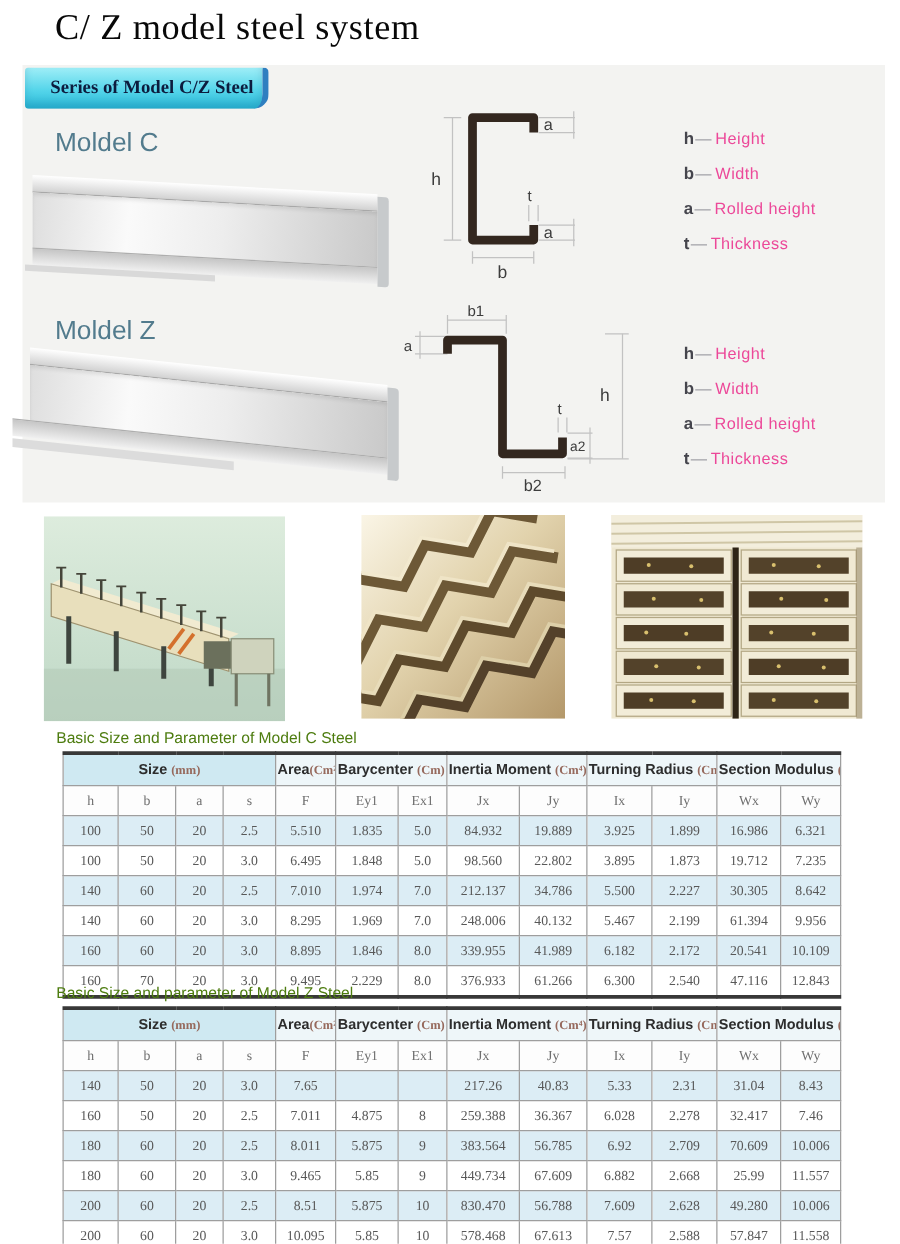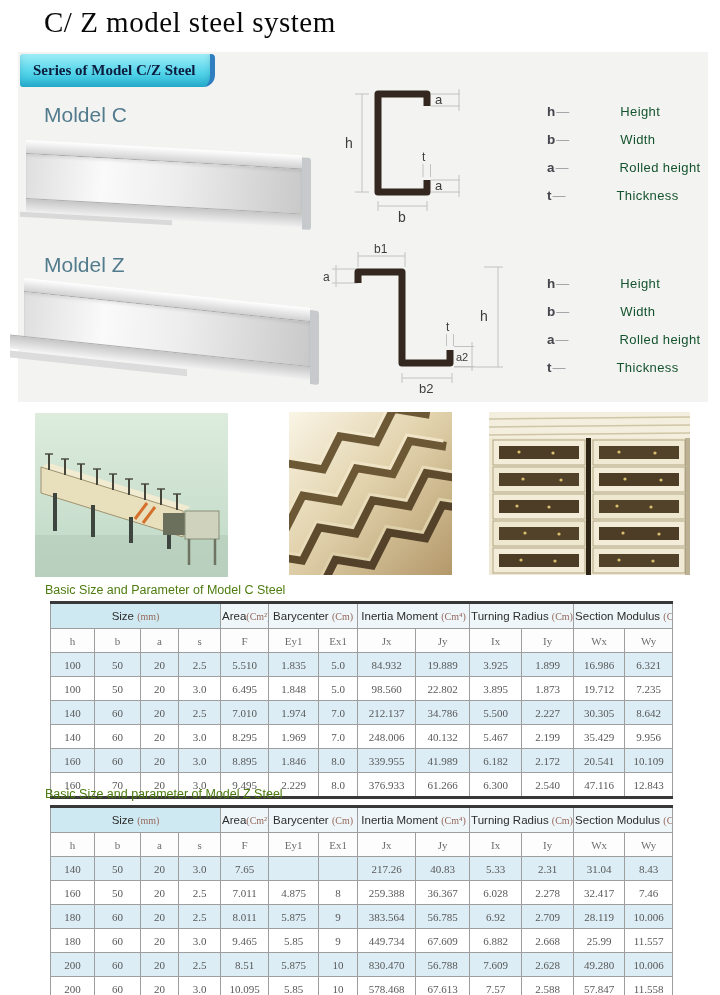--- a/index.html
+++ b/index.html
@@ -9,21 +9,21 @@
   }
   
   .top-panel{position:absolute;left:18px;top:52px;width:690px;height:350px;background:#f3f3f1;}
   
   .page-title{position:absolute;left:44px;top:6px;margin:0;font-family:"Liberation Serif",serif;
     font-size:29px;font-weight:normal;color:#080808;letter-spacing:.5px;text-align:center;}
   
   .banner{position:absolute;left:20px;top:54px;width:190px;height:33px;
     background:linear-gradient(180deg,#9feef7 0%,#55d5ea 55%,#2bbcdb 100%);
     border-right:5px solid #2f7fc0;border-radius:3px 4px 12px 3px;
-    box-shadow:inset 0 -5px 7px rgba(0,70,110,.18);}
+    box-shadow:inset 0 -5px 7px rgba(0,70,110,.18);text-align:center;}
   .banner-label{font-family:"Liberation Serif",serif;font-weight:bold;font-size:15px;
     color:#0c1c3e;line-height:33px;padding-left:13px;display:block;}
   
   .model-heading{position:absolute;left:44px;font-size:21px;color:#527b8d;}
   .heading-c{top:103px;}
   .heading-z{top:253px;}
   
   .steel{position:absolute;transform-origin:left top;}
   .steel-c{left:26px;top:140px;width:276px;height:72px;transform:skewY(3.2deg);}
   .steel-z{left:24px;top:278px;width:286px;height:74px;transform:skewY(6deg);}
@@ -43,36 +43,36 @@
   .profile{fill:none;stroke:#33271f;stroke-width:7;stroke-linejoin:round;}
   .dim{stroke:#c2c2c2;stroke-width:1;}
   .dim-label{font-family:"Liberation Sans",sans-serif;fill:#3d3d3d;}
   
   .legend{position:absolute;left:547px;width:160px;}
   .legend-c{top:102px;}
   .legend-z{top:274px;}
   .legend-row{height:15px;margin-bottom:13px;white-space:nowrap;}
   .legend-symbol{font-weight:bold;font-size:13.5px;color:#45454d;}
   .legend-dash{color:#9a9aa0;font-size:13px;padding:0 3px 0 1px;}
-  .legend-name{color:#14532d;font-size:13px;letter-spacing:.4px;margin-left:48px;}
+  .legend-name{color:#ec4899;font-size:13px;letter-spacing:.4px;}
   
   .photo{position:absolute;}
   .photo-machine{left:35px;top:413px;}
   .photo-zstack{left:289px;top:412px;}
   .photo-cstack{left:489px;top:412px;}
   
   .table-caption{position:absolute;left:45px;font-size:12.5px;color:#4d7c0f;}
   .caption-c{top:583px;}
   .caption-z{top:787px;}
   .data-table{position:absolute;left:50px;border-collapse:collapse;table-layout:fixed;width:622px;
     background:#fff;border:1px solid #777;border-top:3px solid #383838;border-bottom:3px solid #383838;}
   .table-c{top:601px;}
   .table-z{top:805px;}
   .data-table th,.data-table td{border:1px solid #9e9e9e;text-align:center;overflow:hidden;white-space:nowrap;}
-  .group-th{font-family:"Liberation Sans",sans-serif;font-size:11.5px;font-weight:normal;
+  .group-th{font-family:"Liberation Sans",sans-serif;font-size:11.5px;font-weight:bold;
     color:#2d2d2d;background:#eef6f9;height:22px;}
   .size-th{background:#cfe9f2;}
   .unit{font-family:"Liberation Serif",serif;color:#96695c;font-size:10px;}
   .sub-th{font-family:"Liberation Serif",serif;font-size:11px;font-weight:normal;
     color:#6e6e6e;background:#fdfdfd;height:21px;}
   .data-table td{font-family:"Liberation Serif",serif;font-size:11px;color:#585858;height:21px;}
   tr.stripe td{background:#dcedf5;}
 </style>
 </head>
 <body>
@@ -399,21 +399,21 @@
         <td>60</td>
         <td>20</td>
         <td>3.0</td>
         <td>8.295</td>
         <td>1.969</td>
         <td>7.0</td>
         <td>248.006</td>
         <td>40.132</td>
         <td>5.467</td>
         <td>2.199</td>
-        <td>35.429</td>
+        <td>61.394</td>
         <td>9.956</td>
       </tr>
       <tr class="stripe">
         <td>160</td>
         <td>60</td>
         <td>20</td>
         <td>3.0</td>
         <td>8.895</td>
         <td>1.846</td>
         <td>8.0</td>
@@ -520,21 +520,21 @@
         <td>60</td>
         <td>20</td>
         <td>2.5</td>
         <td>8.011</td>
         <td>5.875</td>
         <td>9</td>
         <td>383.564</td>
         <td>56.785</td>
         <td>6.92</td>
         <td>2.709</td>
-        <td>28.119</td>
+        <td>70.609</td>
         <td>10.006</td>
       </tr>
       <tr>
         <td>180</td>
         <td>60</td>
         <td>20</td>
         <td>3.0</td>
         <td>9.465</td>
         <td>5.85</td>
         <td>9</td>

